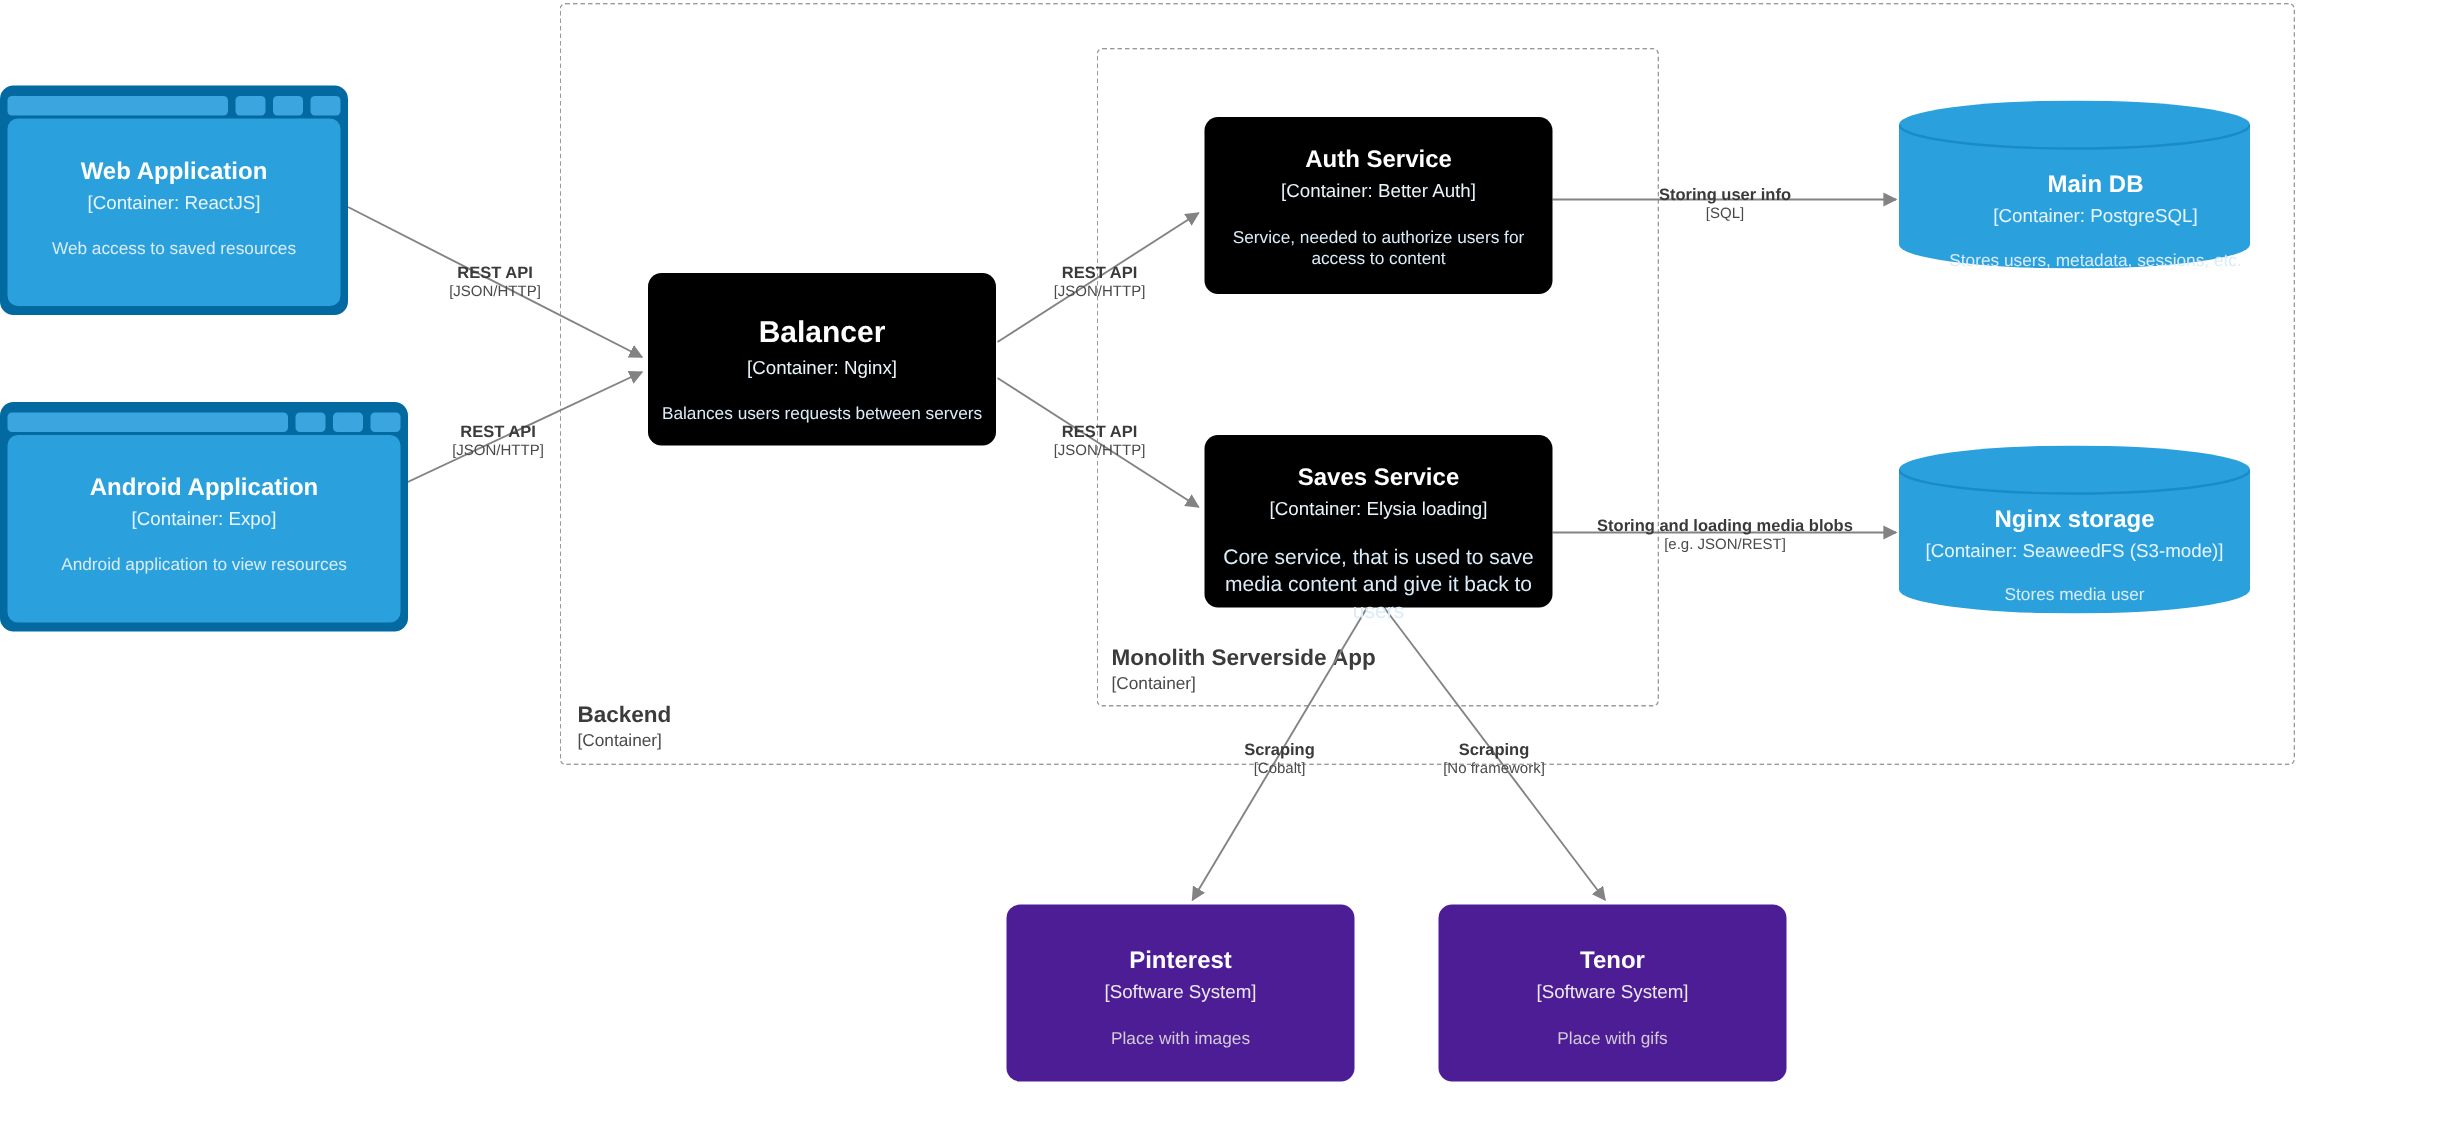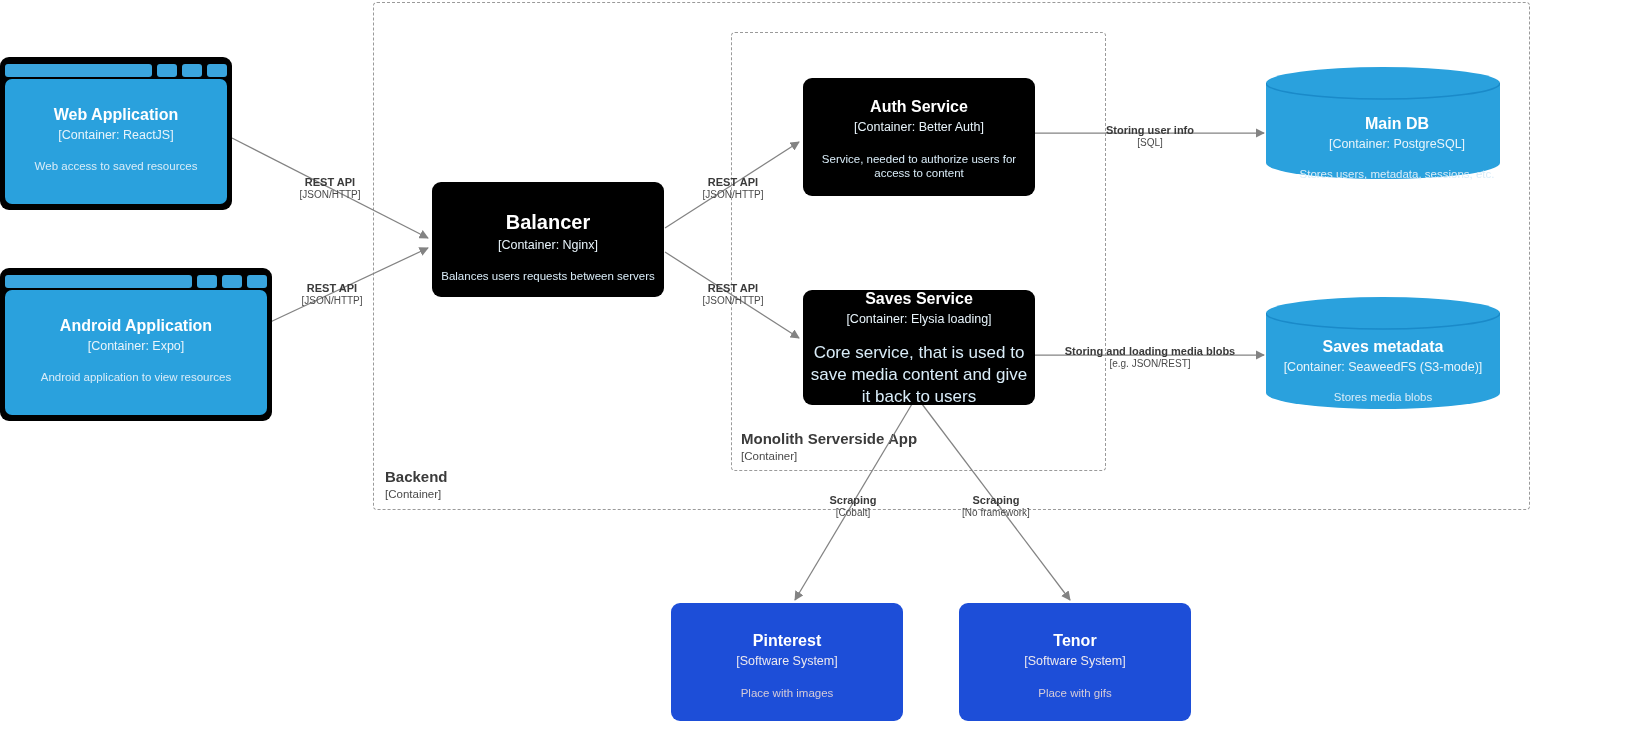--- a/index.html
+++ b/index.html
@@ -44,21 +44,21 @@
     line-height: 1.25;
   }
   .node-desc {
     color: #d9ecf8;
     line-height: 1.3;
   }
 
   
   .win {
     border-radius: 9px;
-    background: #000000;
+    background: #0369a1;
     padding: 5px 5px 6px 5px;
     box-sizing: border-box;
   }
   .win-bar {
     position: relative;
     height: 17px;
     display: flex;
     align-items: center;
     gap: 5px;
     padding: 0 2px;
@@ -87,21 +87,21 @@
     box-sizing: border-box;
   }
 
   
   .box {
     background: #000000;
     border-radius: 9px;
     justify-content: flex-start;
   }
   .box.external {
-    background: #1d4ed8;
+    background: #4c1d95;
   }
   .box.external .node-tech { color: #ece8ef; }
   .box.external .node-desc { color: #d4cbd9; }
 
   
   .cyl {
     position: absolute;
   }
   .cyl .cyl-txt {
     position: absolute;
@@ -273,47 +273,47 @@
     <div class="node-tech" style="font-size:12.5px; margin-top:3px;">[Container: Nginx]</div>
     <div class="node-desc" style="font-size:11.5px; margin-top:16px; max-width:215px;">Balances users requests between servers</div>
   </div>
 
   <div class="node box" style="left:803px; top:78px; width:232px; height:118px; padding-top:20px;">
     <div class="node-title" style="font-size:16px;">Auth Service</div>
     <div class="node-tech" style="font-size:12.5px; margin-top:3px;">[Container: Better Auth]</div>
     <div class="node-desc" style="font-size:11.5px; margin-top:16px; max-width:222px;">Service, needed to authorize users for access to content</div>
   </div>
 
-  <div class="node box" style="left:803px; top:290px; width:232px; height:115px; ">
+  <div class="node box" style="left:803px; top:290px; width:232px; height:115px; padding-top:20px;">
     <div class="node-title" style="font-size:16px;">Saves Service</div>
     <div class="node-tech" style="font-size:12.5px; margin-top:3px;">[Container: Elysia loading]</div>
-    <div class="node-desc" style="font-size:17px; margin-top:14px; max-width:225px;">Core service, that is used to save media content and give it back to users</div>
+    <div class="node-desc" style="font-size:14px; margin-top:14px; max-width:225px;">Core service, that is used to save media content and give it back to users</div>
   </div>
 
   <div class="cyl" style="left:1266px; top:67px; width:234px; height:112px;">
     <svg width="234" height="112" viewBox="0 0 234 112">
       <path d="M 0,16 A 117,16 0 0 1 234,16 L 234,96 A 117,16 0 0 1 0,96 Z" fill="#2aa1dd"></path>
       <path d="M 0,16 A 117,16 0 0 0 234,16" fill="none" stroke="#1a8ac9" stroke-width="1.6"></path>
     </svg>
     <div class="cyl-txt" style="top:48px;padding-left:28px;">
       <div class="node-title" style="font-size:16px;">Main DB</div>
       <div class="node-tech" style="font-size:12.5px; margin-top:3px;">[Container: PostgreSQL]</div>
       <div class="node-desc" style="font-size:11.5px; margin-top:14px; max-width:225px;">Stores users, metadata, sessions, etc.</div>
     </div>
   </div>
 
   <div class="cyl" style="left:1266px; top:297px; width:234px; height:112px;">
     <svg width="234" height="112" viewBox="0 0 234 112">
       <path d="M 0,16 A 117,16 0 0 1 234,16 L 234,96 A 117,16 0 0 1 0,96 Z" fill="#2aa1dd"></path>
       <path d="M 0,16 A 117,16 0 0 0 234,16" fill="none" stroke="#1a8ac9" stroke-width="1.6"></path>
     </svg>
     <div class="cyl-txt" style="top:41px;">
-      <div class="node-title" style="font-size:16px;">Saves metadata</div>
+      <div class="node-title" style="font-size:16px;">Nginx storage</div>
       <div class="node-tech" style="font-size:12.5px; margin-top:3px;">[Container: SeaweedFS (S3-mode)]</div>
-      <div class="node-desc" style="font-size:11.5px; margin-top:14px; max-width:225px;">Stores media blobs</div>
+      <div class="node-desc" style="font-size:11.5px; margin-top:14px; max-width:225px;">Stores media user</div>
     </div>
   </div>
 
   <div class="node box external" style="left:671px; top:603px; width:232px; height:118px; padding-top:29px;">
     <div class="node-title" style="font-size:16px;">Pinterest</div>
     <div class="node-tech" style="font-size:12.5px; margin-top:3px;">[Software System]</div>
     <div class="node-desc" style="font-size:11.5px; margin-top:16px; max-width:215px;">Place with images</div>
   </div>
 
   <div class="node box external" style="left:959px; top:603px; width:232px; height:118px; padding-top:29px;">

